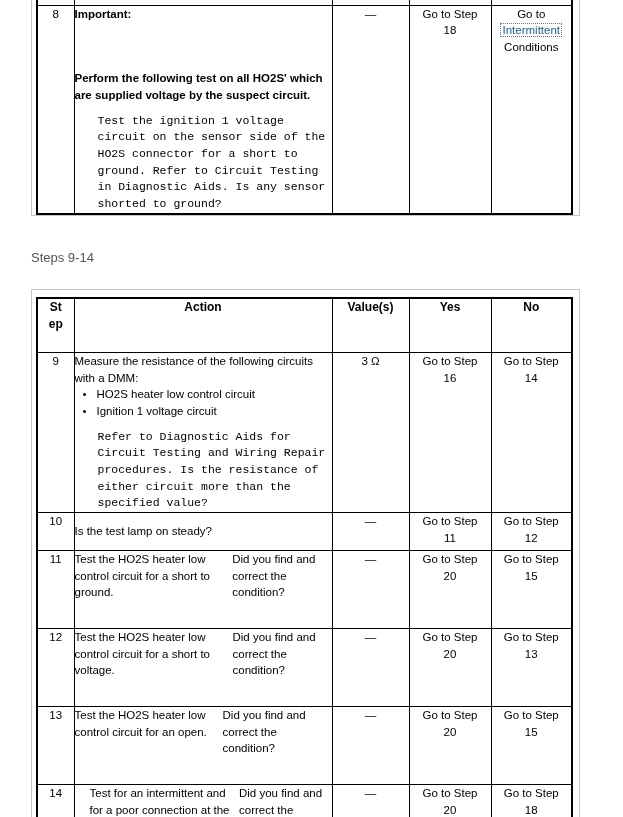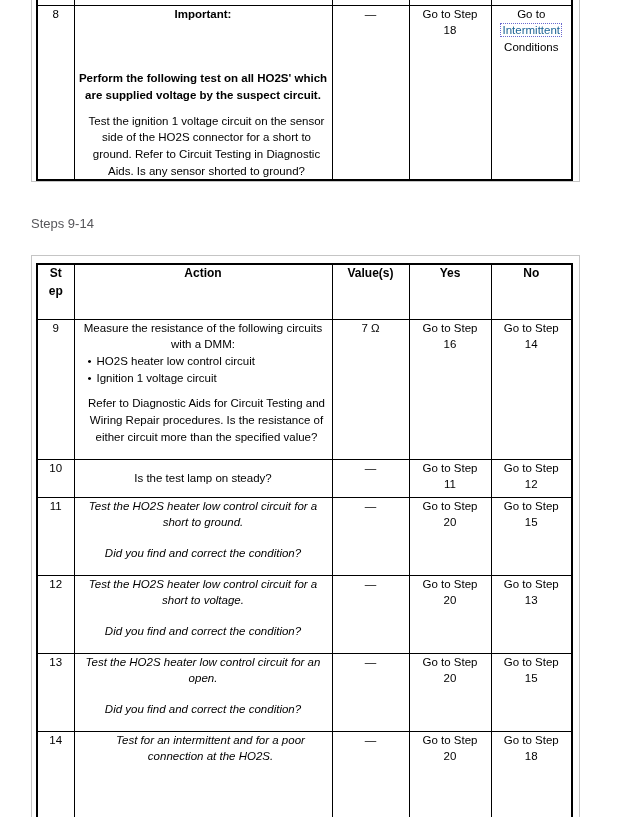--- a/index.html
+++ b/index.html
@@ -18,34 +18,34 @@
     border:2px solid #000; font-size:11.5px; line-height:1.45;
   }
   .viewer-top table.diag { border-top:none; }
   table.diag th, table.diag td { border:1px solid #000; padding:0; vertical-align:top; }
   tr.partial td { border-top:none; height:5px; }
 
   th.hdr { vertical-align:bottom; text-align:center; font-weight:bold; font-size:12px; padding:4px 2px 6px; }
   .step-head-inner { display:inline-block; width:16px; word-break:break-all; text-align:center; }
 
   td.step { text-align:center; vertical-align:middle; font-size:11.5px; }
-  td.action { padding:7px 8px;text-align:center; }
+  td.action { padding:7px 8px; }
   td.value { text-align:center; vertical-align:middle; }
   td.yn { text-align:center; vertical-align:bottom; padding:0 2px 8px; line-height:1.45; }
   td.yn-mid { text-align:center; vertical-align:middle; padding:0 2px; line-height:1.45; }
 
   .imp-label { font-weight:bold; }
   .imp-text { font-weight:bold; margin-bottom:9px;margin-top:48px; }
 
   .bullet-row { margin-left:8px; display:flex; }
   .bullet-glyph { width:14px; flex:none; }
   .gap8 { height:9px; }
-  .q-ind { padding-left:7px; }
-
-  .cellflex { display:flex; flex-direction:column; justify-content:space-between;font-style:italic; }
+  .q-ind { padding-left:23px;font-family:Liberation Mono, monospace; }
+
+  .cellflex { display:flex; flex-direction:row; justify-content:space-between; }
   .h64 { height:64px; }
   .h100 { height:100px;margin-left:15px; }
 
   .int-link { color:#1b6394; border:1px dotted #6a6ad0; padding:0 1px; cursor:pointer; }
 
   .viewer-footer {
     display:flex; justify-content:space-between; align-items:center;
     height:28px; border-top:1px solid #e2e2e2; padding:0 10px;
   }
   .footer-link {
@@ -136,21 +136,21 @@
             <span class="bullet-glyph">•</span>
             <span>HO2S heater low control circuit</span>
           </div>
           <div class="bullet-row">
             <span class="bullet-glyph">•</span>
             <span>Ignition 1 voltage circuit</span>
           </div>
           <div class="gap8"></div>
           <div class="q-ind">Refer to Diagnostic Aids for Circuit Testing and Wiring Repair procedures. Is the resistance of either circuit more than the specified value?</div>
         </td>
-        <td class="value">7 Ω</td>
+        <td class="value">3 Ω</td>
         <td class="yn">
           <div>Go to Step</div>
           <div>16</div>
         </td>
         <td class="yn">
           <div>Go to Step</div>
           <div>14</div>
         </td>
       </tr>
 

